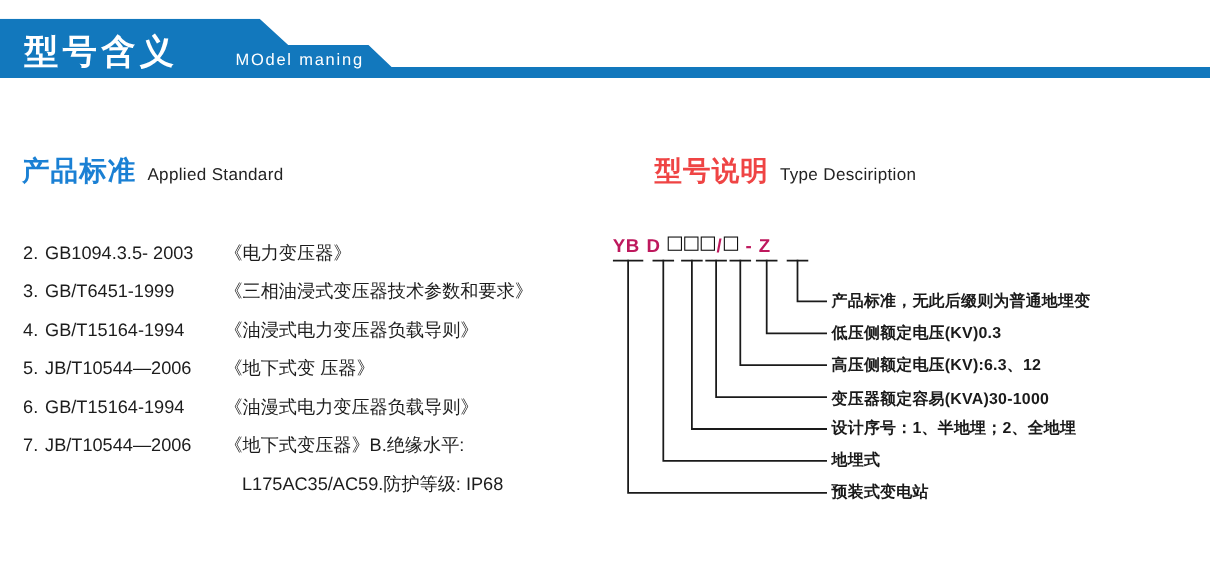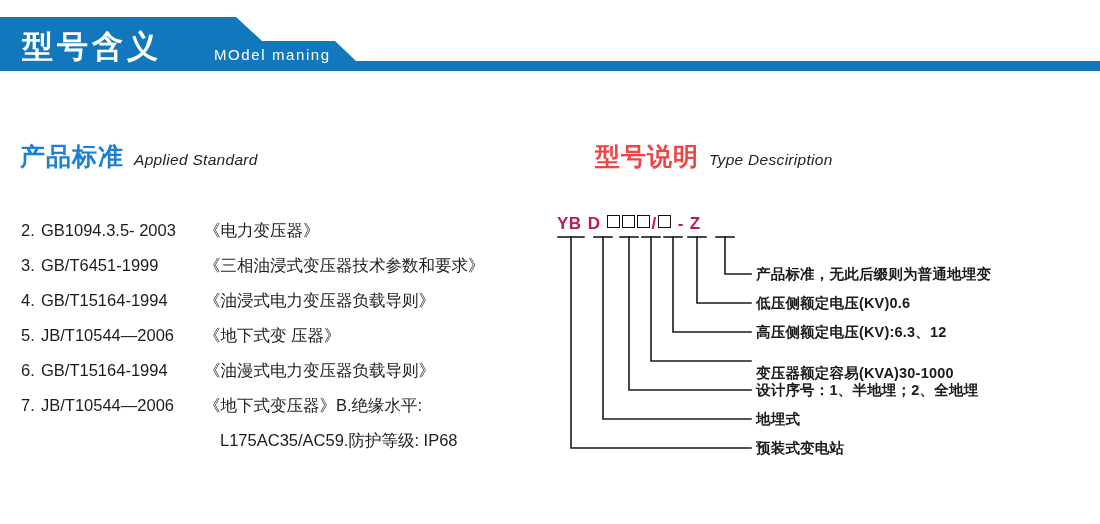--- a/index.html
+++ b/index.html
@@ -68,21 +68,20 @@
     letter-spacing: 1px;
     vertical-align: baseline;
   }
   .section-head .en {
     font-size: 15.5px;
     font-weight: 400;
     color: #232323;
     letter-spacing: 0.3px;
     margin-left: 10px;
     vertical-align: baseline;
-    font-style: italic;
   }
   #head-standard { left: 20px; top: 144px; }
   #head-type     { left: 558px; top: 144px; }
 
   
   #standards-list {
     position: absolute;
     left: 21px;
     top: 213px;
     width: 530px;
@@ -225,20 +224,20 @@
       <path d="M 81,24 L 81,177 L 203,177"></path>
       <path d="M 103,24 L 103,148 L 203,148"></path>
       <path d="M 125,24 L 125,119 L 203,119"></path>
       <path d="M 149,24 L 149,90 L 203,90"></path>
       <path d="M 177,24 L 177,61 L 203,61"></path>
     </g>
   </svg>
 
   <div id="label-column">
     <div class="diag-label" style="top:53px">产品标准，无此后缀则为普通地埋变</div>
-    <div class="diag-label" style="top:82px">低压侧额定电压(KV)0.6</div>
+    <div class="diag-label" style="top:82px">低压侧额定电压(KV)0.3</div>
     <div class="diag-label" style="top:111px">高压侧额定电压(KV):6.3、12</div>
-    <div class="diag-label" style="top:152px">变压器额定容易(KVA)30-1000</div>
+    <div class="diag-label" style="top:142px">变压器额定容易(KVA)30-1000</div>
     <div class="diag-label" style="top:169px">设计序号：1、半地埋；2、全地埋</div>
     <div class="diag-label" style="top:198px">地埋式</div>
     <div class="diag-label" style="top:227px">预装式变电站</div>
   </div>
 </div>
 
 </body></html>

